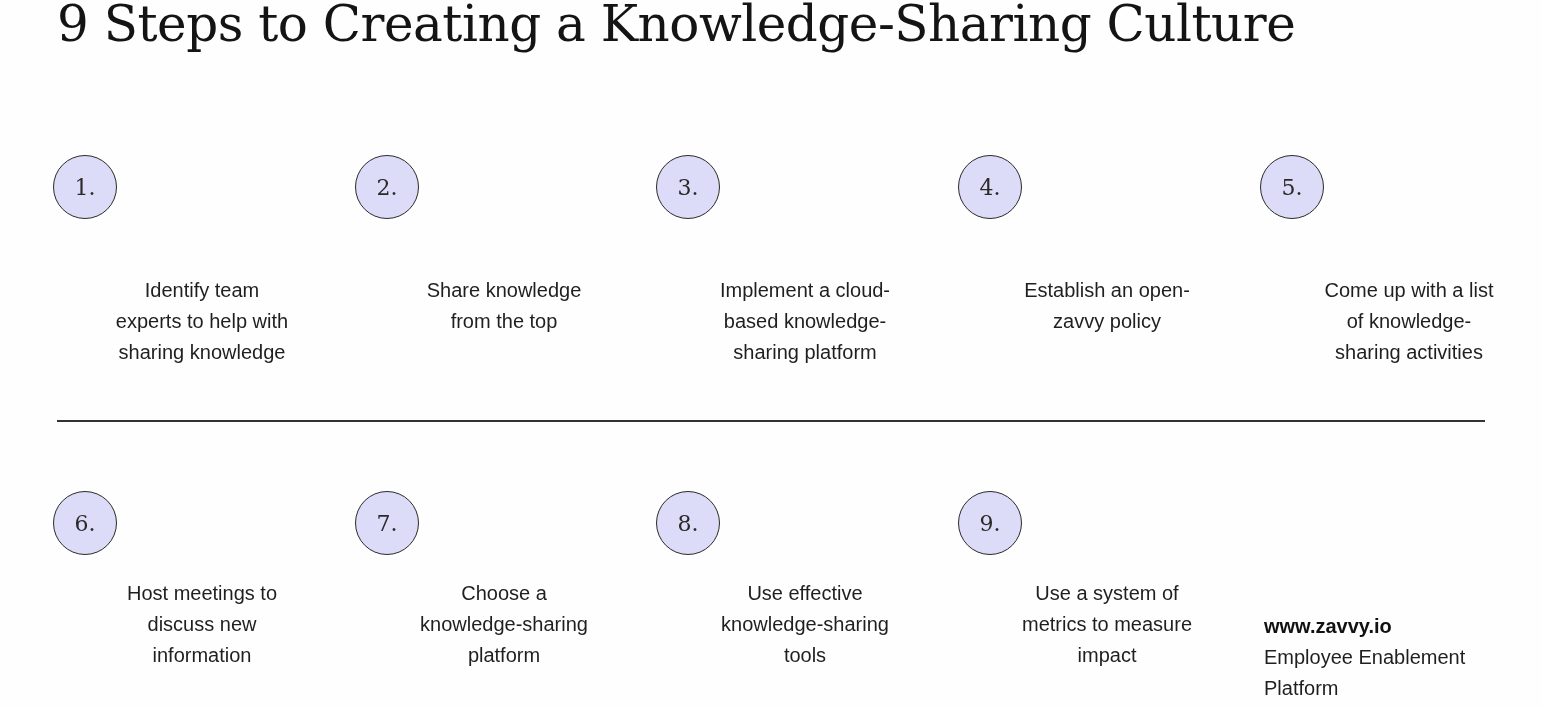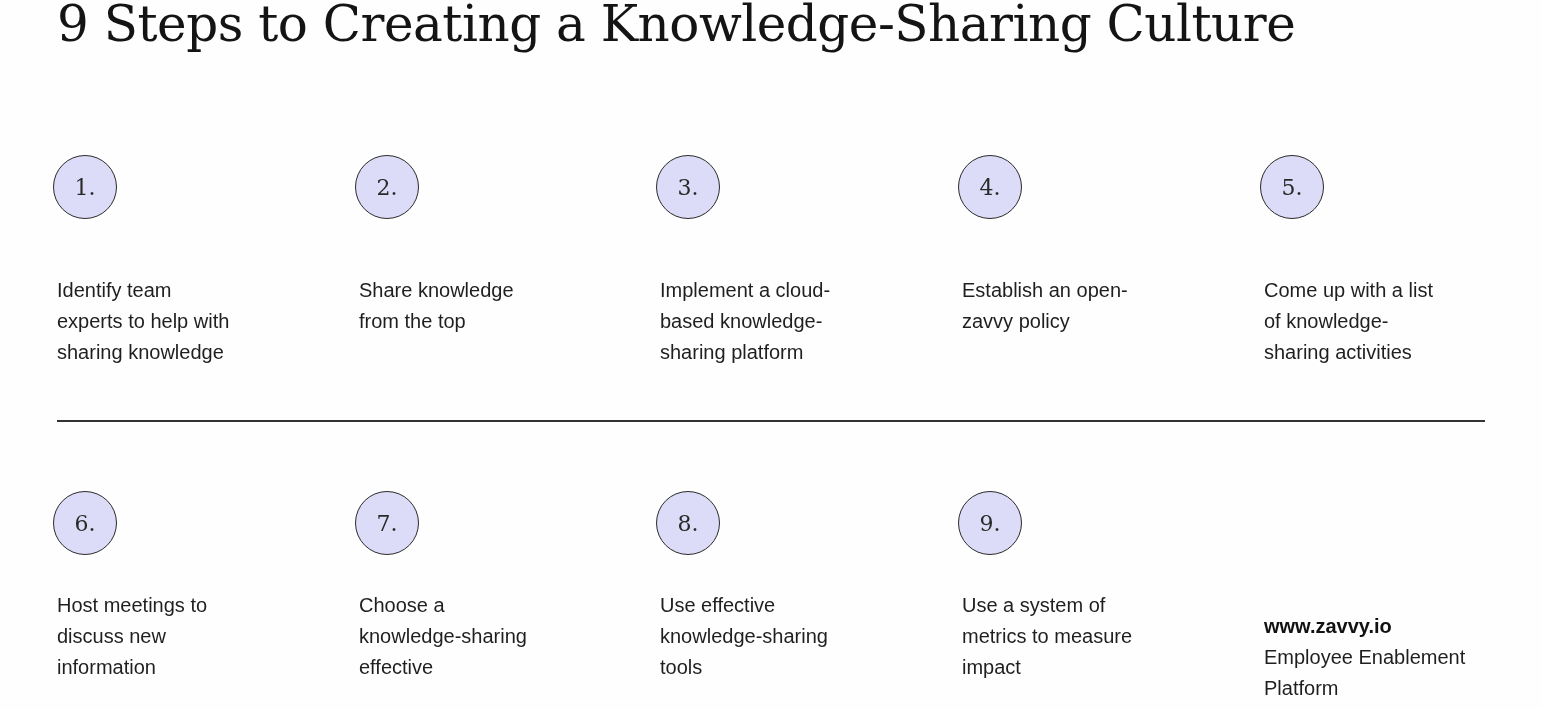--- a/index.html
+++ b/index.html
@@ -22,25 +22,26 @@
     border: 1.6px solid #2a2a2a; border-radius: 50%;
     background: #dddcf8; box-sizing: border-box;
     display: flex; align-items: center; justify-content: center;
     font-family: "DejaVu Serif", "Liberation Serif", serif;
     font-size: 22px; color: #2a2a2a;
   }
   .desc {
     position: absolute; left: 0; width: 290px; margin: 0;
     font-size: 20px; line-height: 31px; color: #1f1f1f;
     white-space: pre-line;
+    text-align: center;
   }
   .row1 .circle { top: 155px; }
   .row1 .desc { top: 275px; }
   .row2 .circle { top: 491px; }
-  .row2 .desc { top: 590px; }
+  .row2 .desc { top: 578px; }
   .divider {
     position: absolute; left: 57px; top: 420px; width: 1428px; height: 2px;
     background: #333;
   }
   .brand { position: absolute; left: 1264px; top: 611px; width: 280px; }
   .brand .url { font-weight: bold; font-size: 20px; line-height: 31px; color: #111; display:block; }
   .brand .tag { font-size: 20px; line-height: 31px; color: #1f1f1f; white-space: pre-line; display:block; }
 </style>
 </head>
 <body>
@@ -81,21 +82,21 @@
 <div class="step row2" style="left:57px; top:0;">
   <div class="circle">6.</div>
   <p class="desc">Host meetings to
 discuss new
 information</p>
 </div>
 <div class="step row2" style="left:359px; top:0;">
   <div class="circle">7.</div>
   <p class="desc">Choose a
 knowledge-sharing
-effective</p>
+platform</p>
 </div>
 <div class="step row2" style="left:660px; top:0;">
   <div class="circle">8.</div>
   <p class="desc">Use effective
 knowledge-sharing
 tools</p>
 </div>
 <div class="step row2" style="left:962px; top:0;">
   <div class="circle">9.</div>
   <p class="desc">Use a system of

